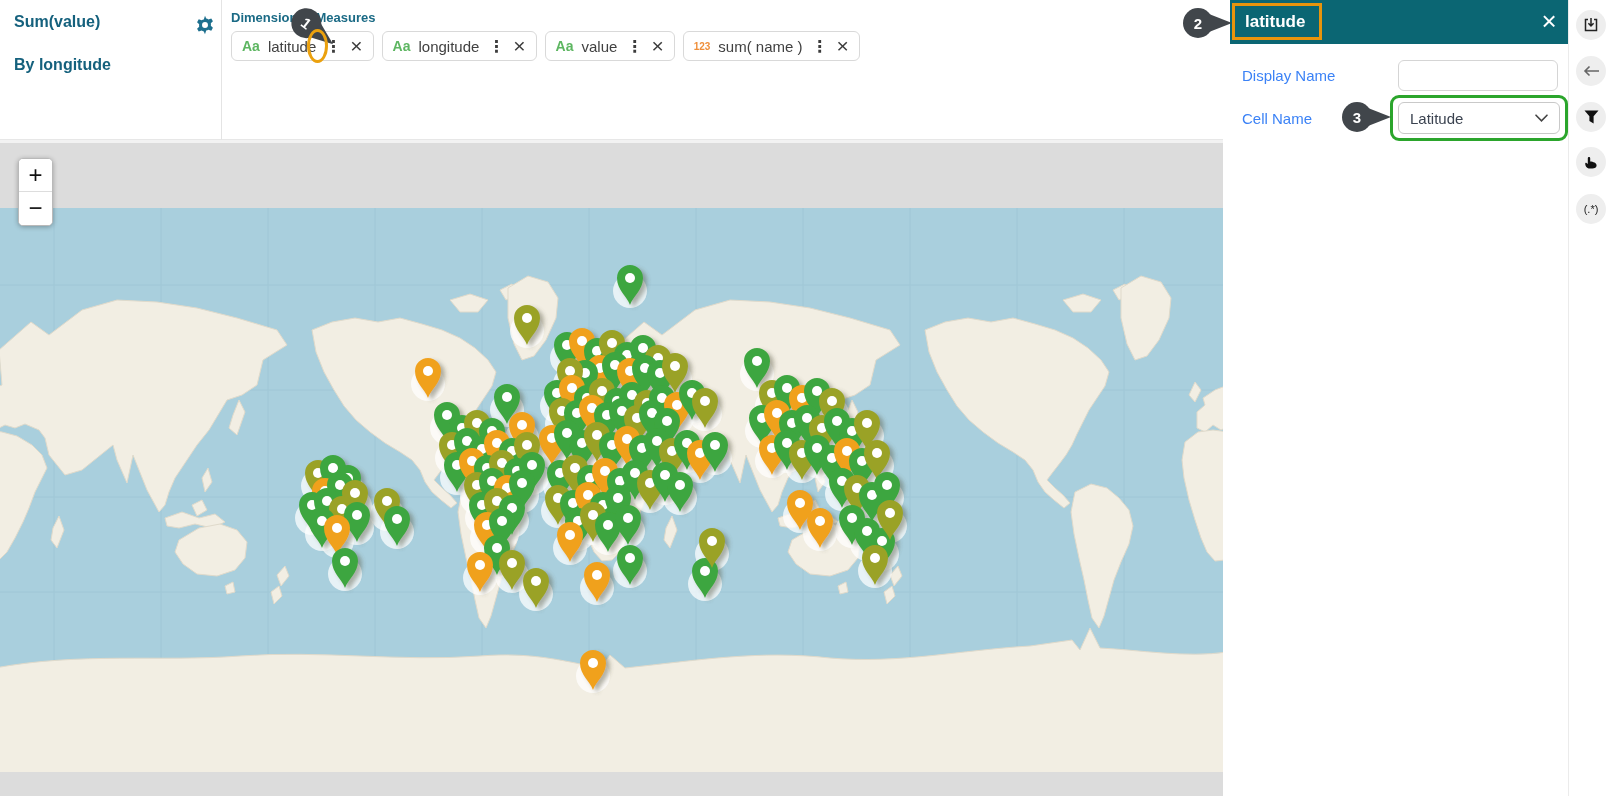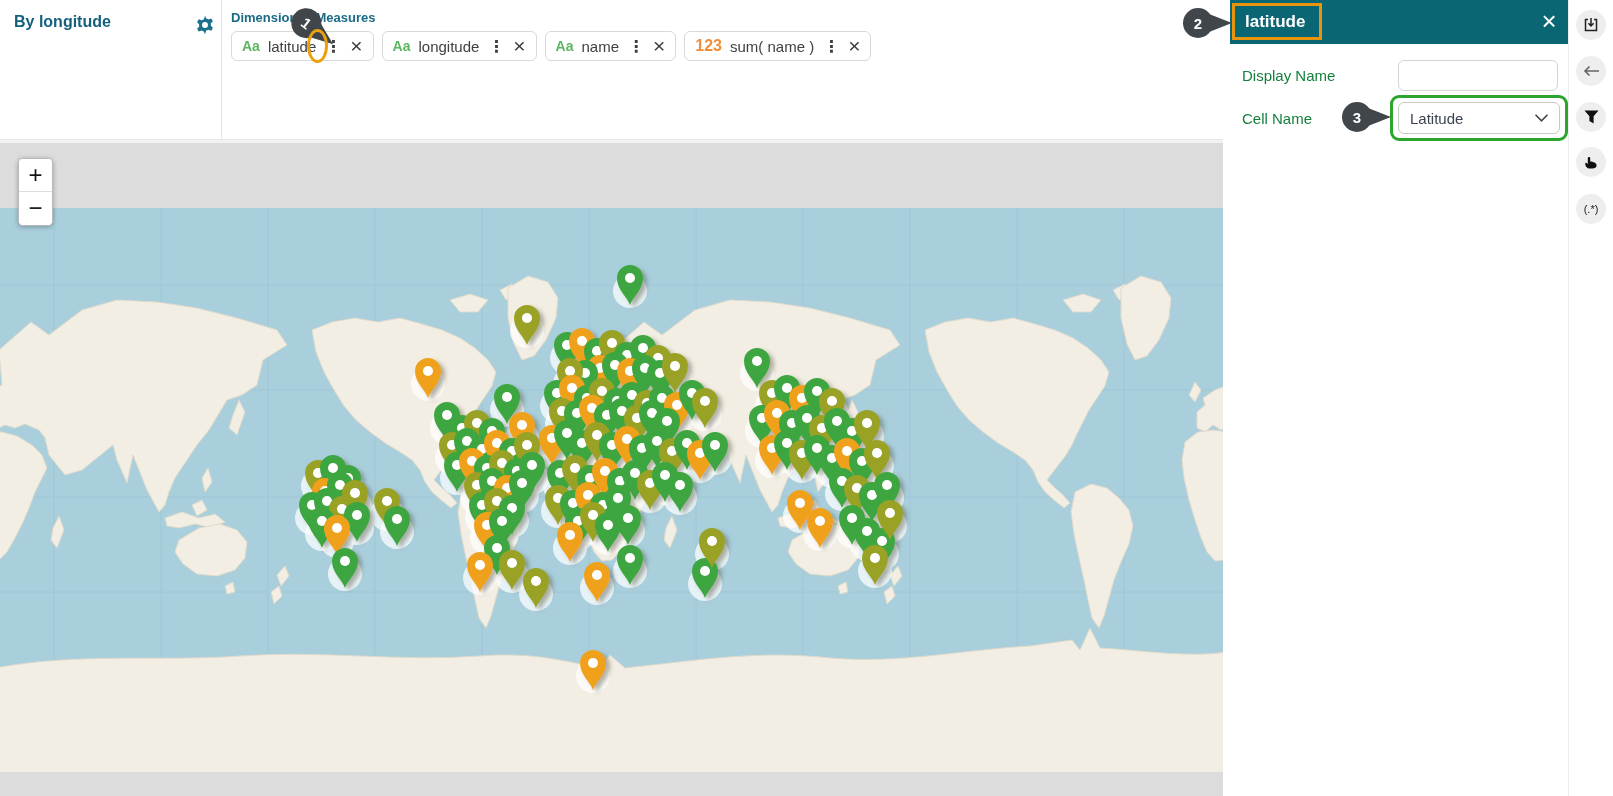--- a/index.html
+++ b/index.html
@@ -10,42 +10,42 @@
   .topbar { position:absolute; left:0; top:0; width:1223px; height:140px; background:#fff; border-bottom:1px solid #e7e7e7; }
   .sidebar { position:absolute; left:0; top:0; width:222px; height:140px; border-right:1px solid #e4e4e4; }
   .side-item { height:43px; line-height:43px; padding-left:14px; font-size:16px; font-weight:600; color:#15617d; cursor:pointer; }
   .gear-btn { position:absolute; left:194px; top:14px; width:22px; height:22px; cursor:pointer; }
   .dims-title { position:absolute; left:231px; top:10px; font-size:13px; font-weight:700; color:#1a6a85; }
   .chips { position:absolute; left:231px; top:31px; display:flex; gap:8px; }
   .chip { height:30px; display:flex; align-items:center; gap:8px; padding:0 10px; background:#fff;
           border:1px solid #d9d9d9; border-radius:6px; }
   .chip .ctype { font-size:14px; font-weight:700; }
   .chip .ctype.text { color:#5db661; }
-  .chip .ctype.number { color:#ef8f3a; font-size:16px; }
+  .chip .ctype.number { color:#ef8f3a; font-size:10px; }
   .chip .clabel { font-size:15px; color:#414141; }
   .chip .kebab { font-size:16px; font-weight:700; color:#3c3c3c; cursor:pointer; padding:0 1px; }
   .chip .cclose { font-size:21px; color:#3c3c3c; cursor:pointer; line-height:20px; }
 
   
   .map-area { position:absolute; left:0; top:140px; width:1223px; height:656px; border-right:1px solid #dedede; }
   .zoomctl { position:absolute; left:18px; top:18px; width:35px; background:#fff; border:1px solid #b9b9b9;
              border-radius:5px; box-shadow:0 1px 5px rgba(0,0,0,.3); overflow:hidden; }
   .zoomctl .zbtn { width:100%; height:33px; text-align:center; font-size:24px; line-height:31px; color:#111;
                    cursor:pointer; background:#fff; }
   .zoomctl .zbtn:first-child { border-bottom:1px solid #ddd; }
 
   
   .inspector { position:absolute; left:1230px; top:0; width:338px; height:796px; background:#fff; }
   .insp-header { position:absolute; left:0; top:0; width:338px; height:44px; background:#0b6673; }
   .title-hl { position:absolute; left:2px; top:3px; height:37px; border:3px solid #e8940c; display:flex;
               align-items:center; padding:0 14px 0 10px; }
   .insp-title { color:#fff; font-size:17px; font-weight:600; }
   .insp-close { position:absolute; left:304px; top:7px; width:30px; height:30px; color:#fff; font-size:26px;
                 line-height:28px; text-align:center; cursor:pointer; font-weight:300; }
-  .field-label { position:absolute; left:12px; font-size:15px; color:#15803d; }
+  .field-label { position:absolute; left:12px; font-size:15px; color:#3b82f6; }
   .display-input { position:absolute; left:168px; top:60px; width:160px; height:31px; border:1px solid #d5d5d5;
                    border-radius:6px; font-size:14px; padding:0 8px; color:#333; outline:none; }
   .green-hl { position:absolute; left:160px; top:95px; width:178px; height:46px; border:3px solid #2ba52c; border-radius:9px; }
   .cell-select { position:absolute; left:168px; top:102px; width:162px; height:32px; border:1px solid #c9c9c9;
                  border-radius:6px; display:flex; align-items:center; justify-content:space-between;
                  padding:0 11px; cursor:pointer; background:#fff; }
   .cell-select .val { font-size:15px; color:#3b4350; }
 
   
   .toolstrip { position:absolute; left:1568px; top:0; width:45px; height:796px; background:#fff; border-left:1px solid #ebebeb; }
@@ -57,20 +57,21 @@
   .ann { position:absolute; pointer-events:none; }
   .ann text { font:bold 15px "Liberation Sans","DejaVu Sans",sans-serif; fill:#fff; }
   .ann1-ellipse { position:absolute; left:307px; top:29px; width:21px; height:34px; border:3px solid #eba10e;
                   border-radius:50%; pointer-events:none; }
 </style>
 </head>
 <body>
 
 <div class="topbar">
   <div class="sidebar">
+    <div class="side-item">Sum(value)</div>
     <div class="side-item">By longitude</div>
     <div class="gear-btn">
       <svg width="22" height="22" viewBox="0 0 20 20">
         <path fill="#1d6f8e" d="M10 1.6l1.1 2.5a6 6 0 0 1 2 .8l2.6-.9 1.5 2.6-1.9 1.9a6 6 0 0 1 0 2.2l1.9 1.9-1.5 2.6-2.6-.9a6 6 0 0 1-2 .8L10 18.4l-1.1-2.5a6 6 0 0 1-2-.8l-2.6.9-1.5-2.6 1.9-1.9a6 6 0 0 1 0-2.2L2.8 7.4l1.5-2.6 2.6.9a6 6 0 0 1 2-.8z"></path>
         <circle cx="10" cy="10" r="2.7" fill="#fff"></circle>
       </svg>
     </div>
   </div>
   <div class="dims-title">Dimensions / Measures</div>
   <div class="chips" id="chips">
@@ -81,21 +82,21 @@
         <span class="cclose">×</span>
       </div>
       <div class="chip">
         <span class="ctype text">Aa</span>
         <span class="clabel">longitude</span>
         <span class="kebab">⋮</span>
         <span class="cclose">×</span>
       </div>
       <div class="chip">
         <span class="ctype text">Aa</span>
-        <span class="clabel">name</span>
+        <span class="clabel">value</span>
         <span class="kebab">⋮</span>
         <span class="cclose">×</span>
       </div>
       <div class="chip">
         <span class="ctype number">123</span>
         <span class="clabel">sum( name )</span>
         <span class="kebab">⋮</span>
         <span class="cclose">×</span>
       </div>
     </div>

